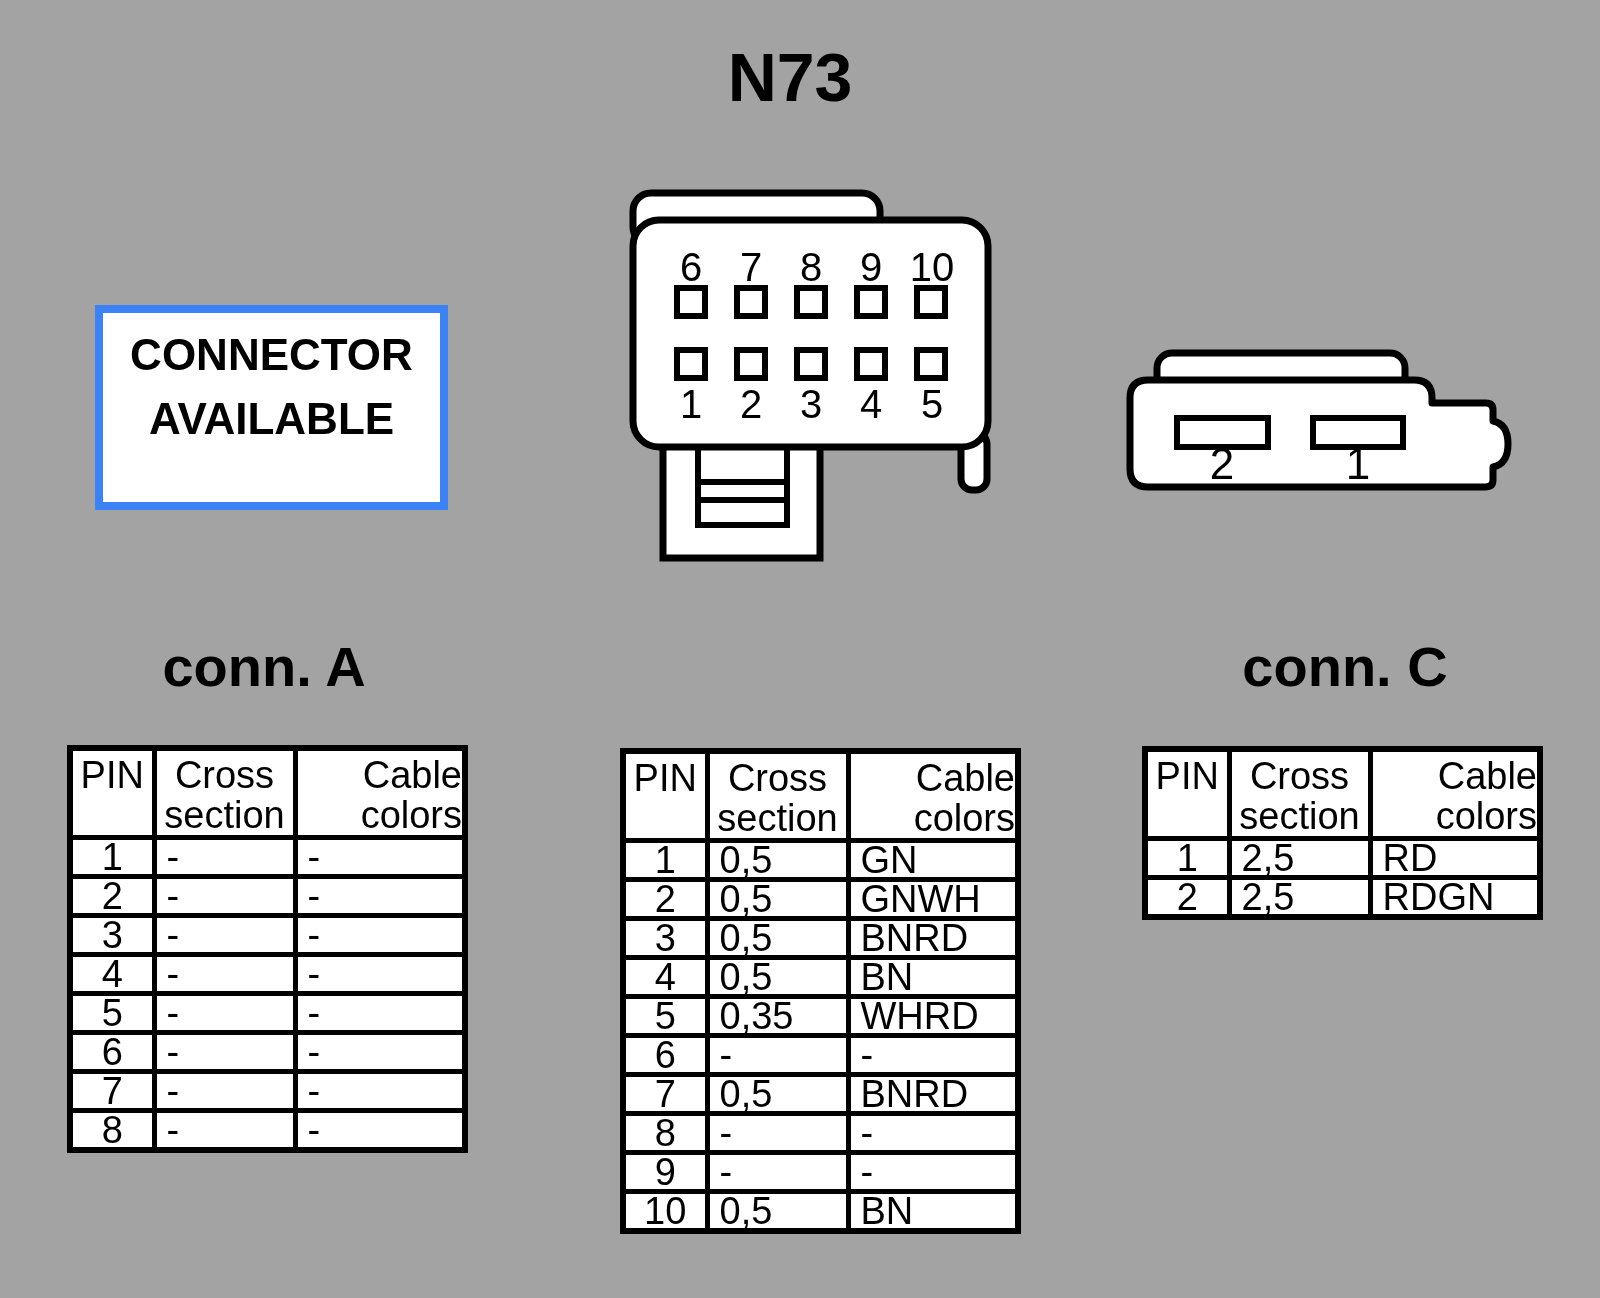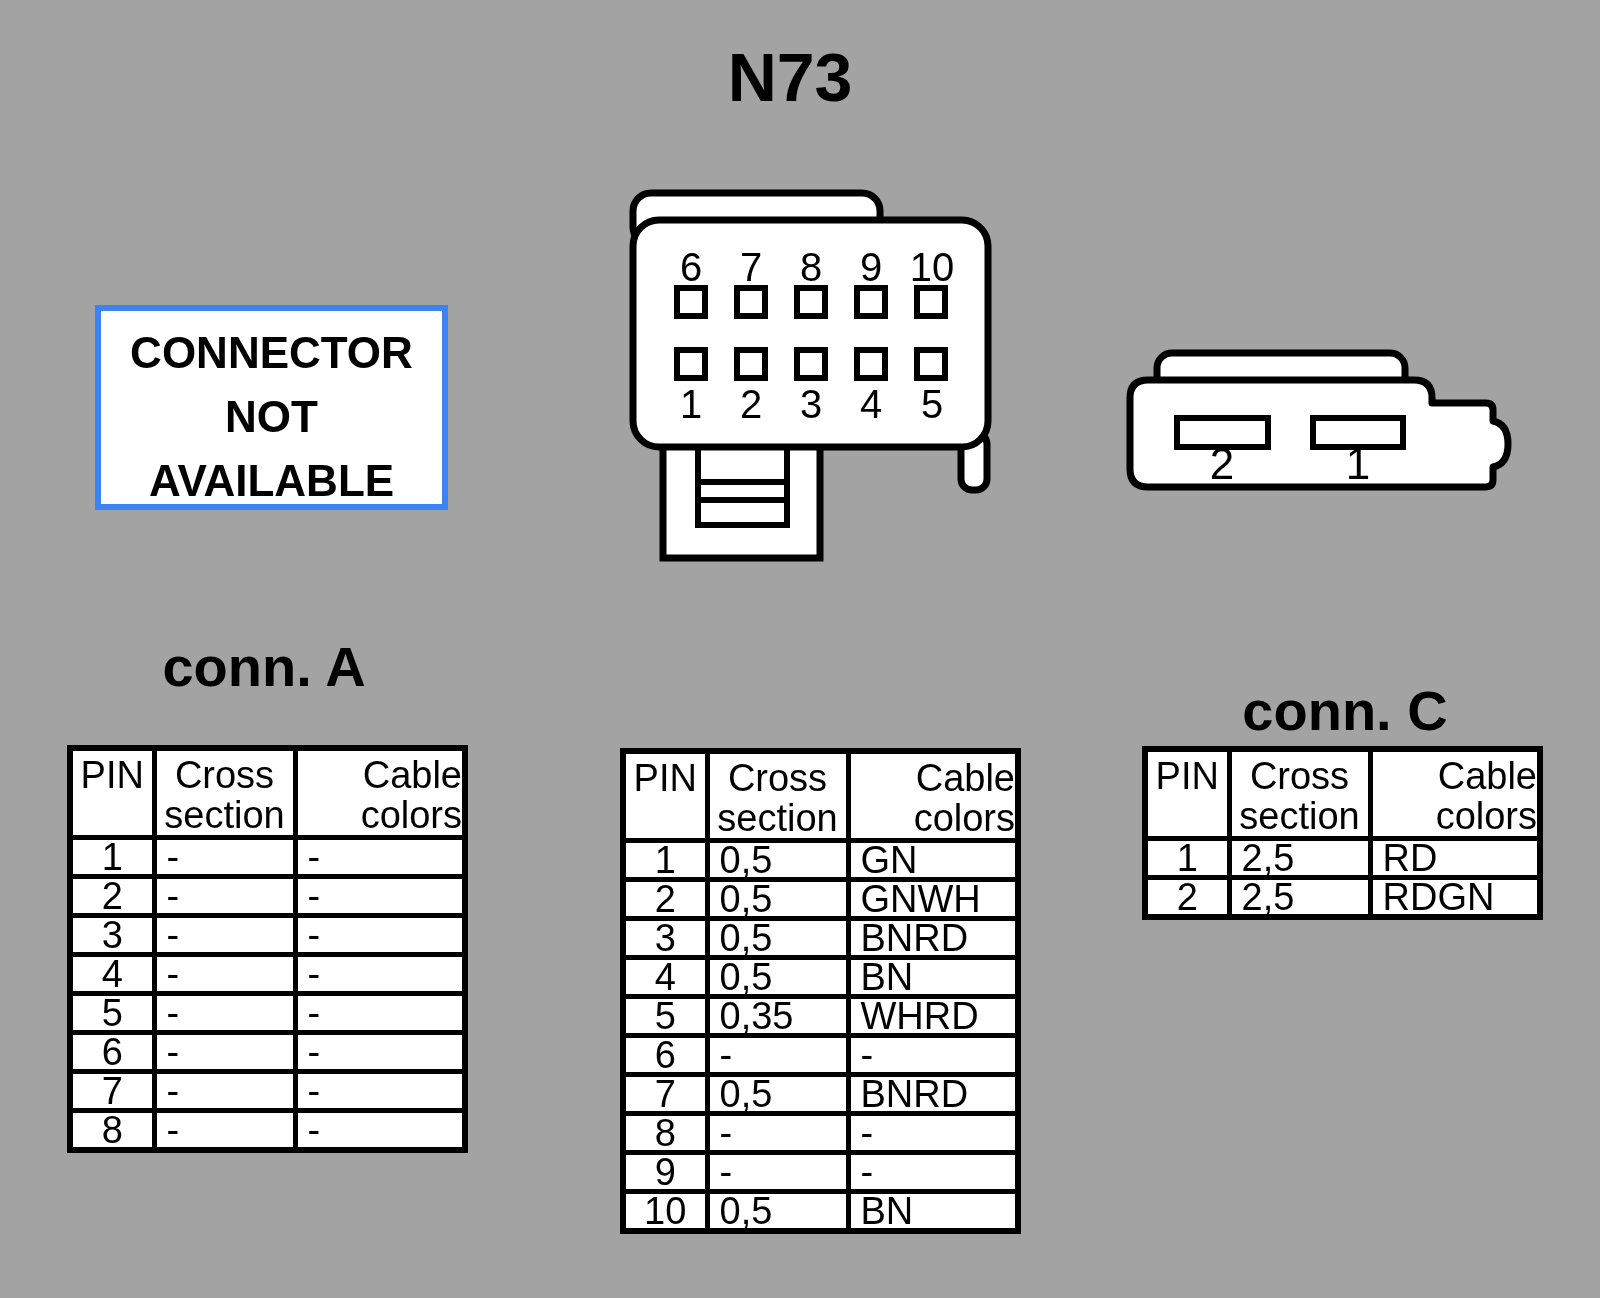--- a/index.html
+++ b/index.html
@@ -17,21 +17,21 @@
     position: absolute;
     left: 590px; top: 42px; width: 400px;
     text-align: center;
     font-size: 68px; font-weight: bold;
     line-height: 1.05;
   }
   .na-box {
     position: absolute;
     left: 95px; top: 305px;
     width: 353px; height: 205px;
-    border: 6px solid #3b82f6;
+    border: 8px solid #3b82f6;
     text-align: center;
     padding-top: 10px;
     background: #fff;
   }
   .na-line { font-size: 44px; font-weight: bold; line-height: 64px; white-space: nowrap; }
   .conn-svg { position: absolute; }
   #svg-conn-b { left: 612px; top: 183px; }
   #svg-conn-c { left: 1115px; top: 343px; }
   svg .ln { fill: #ffffff; stroke: #000000; }
   svg text {
@@ -42,21 +42,21 @@
   .slot-digit { font-size: 44px; }
   .conn-title {
     position: absolute;
     top: 634px;
     text-align: center;
     font-size: 56px; font-weight: bold;
     white-space: nowrap;
   }
   #title-a { left: 58px;  width: 412px; }
   #title-b { left: 612px; width: 410px; }
-  #title-c { left: 1140px; width: 410px; margin-top: 44px; }
+  #title-c { left: 1140px; width: 410px; }
   .table-wrap { position: absolute; }
   #table-a { left: 67px;  top: 745px; }
   #table-b { left: 620px; top: 748px; }
   #table-c { left: 1142px; top: 746px; }
   table.pin-table {
     border-collapse: collapse;
     table-layout: fixed;
     background: #fff;
     border: 6px solid #000;
   }
@@ -87,21 +87,20 @@
 </style>
 </head>
 <body>
 
 <div class="canvas">
 
   <div class="main-title">N73</div>
 
   <div class="na-box">
     <div class="na-line">CONNECTOR</div>
-    <div class="na-line">NOT</div>
     <div class="na-line">AVAILABLE</div>
   </div>
 
   <svg id="svg-conn-b" class="conn-svg" width="380" height="380" viewBox="0 0 380 380">
     <rect class="ln" x="21" y="10" width="247" height="52" rx="18" stroke-width="7"></rect>
     <rect class="ln" x="349" y="250" width="26" height="57" rx="11" stroke-width="7"></rect>
     <rect class="ln" x="51" y="258" width="157" height="117" stroke-width="7"></rect>
     <rect class="ln" x="86" y="258" width="89" height="84" stroke-width="6"></rect>
     <line x1="86" y1="299" x2="175" y2="299" stroke="#000" stroke-width="6"></line>
     <line x1="86" y1="317" x2="175" y2="317" stroke="#000" stroke-width="6"></line>

